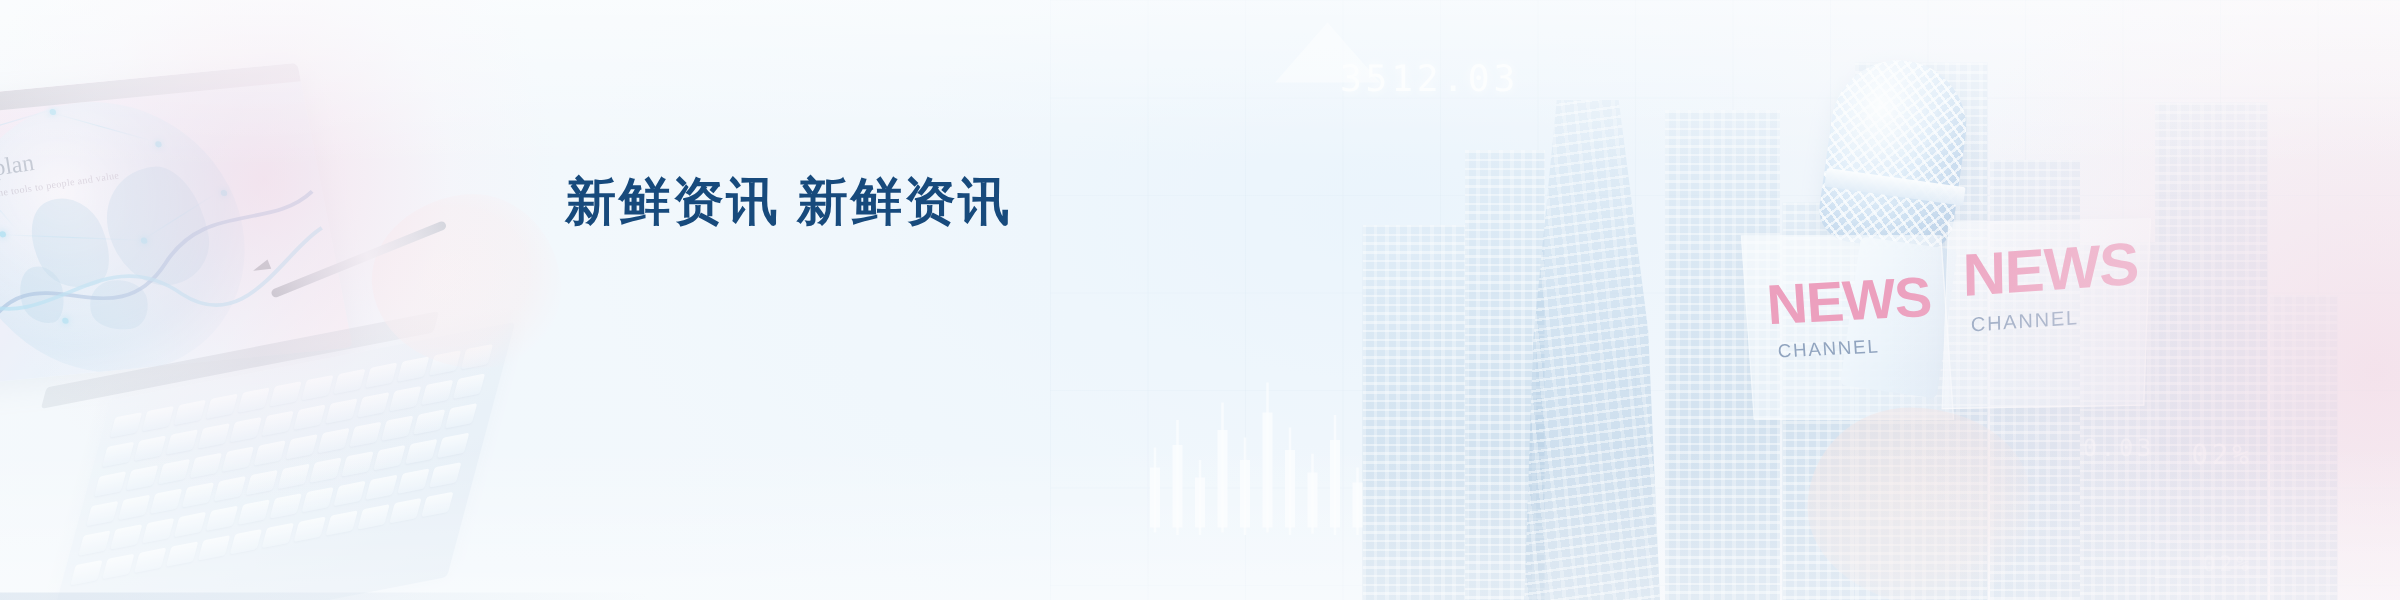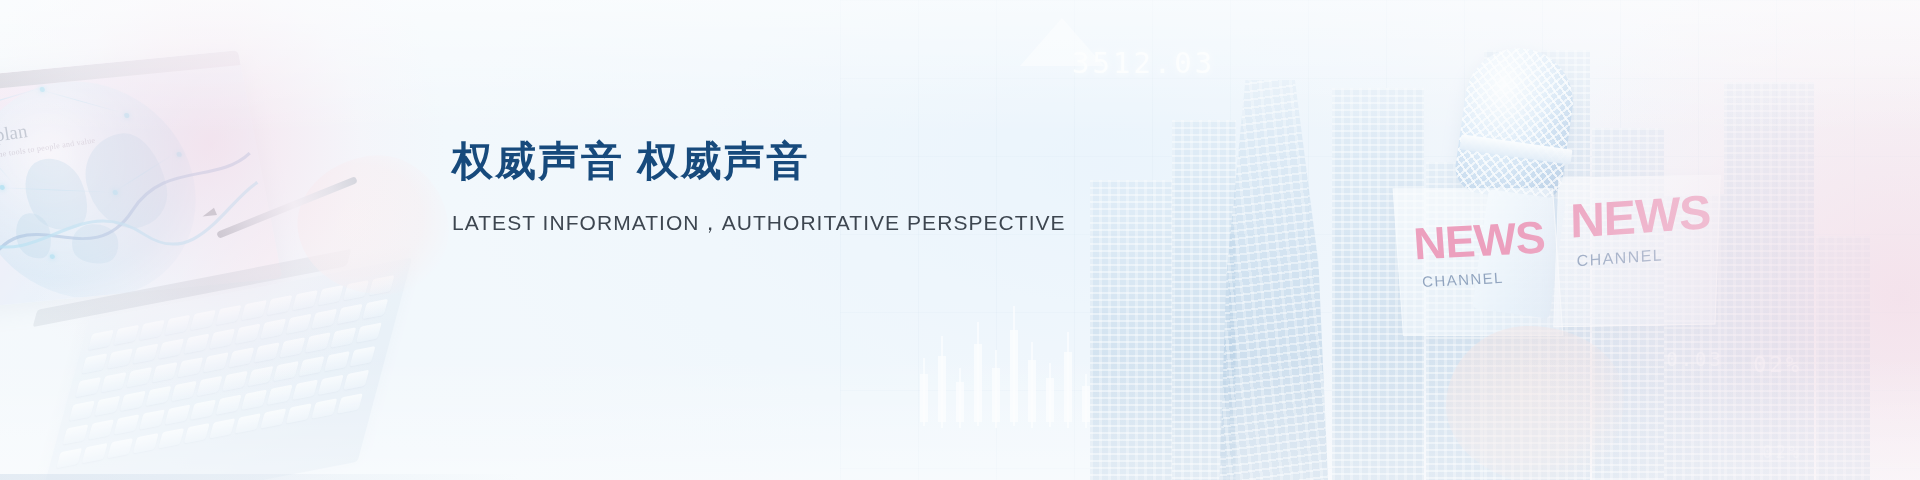--- a/index.html
+++ b/index.html
@@ -510,18 +510,17 @@
     <div class="pen"></div>
     <div class="pen-tip"></div>
   </div>
 
   <div class="veil"></div>
   <div class="wash wash-pink"></div>
   <div class="wash wash-top"></div>
   <div class="wash wash-bottom"></div>
 
   <div class="textblock">
-    <div class="headline">权威声音 权威声音</div>
-    <div class="subtitle">LATEST INFORMATION，AUTHORITATIVE PERSPECTIVE</div>
+    <div class="headline">新鲜资讯 新鲜资讯</div>
   </div>
 
   <div class="bottom-edge"></div>
 </div>
 
 </body></html>

